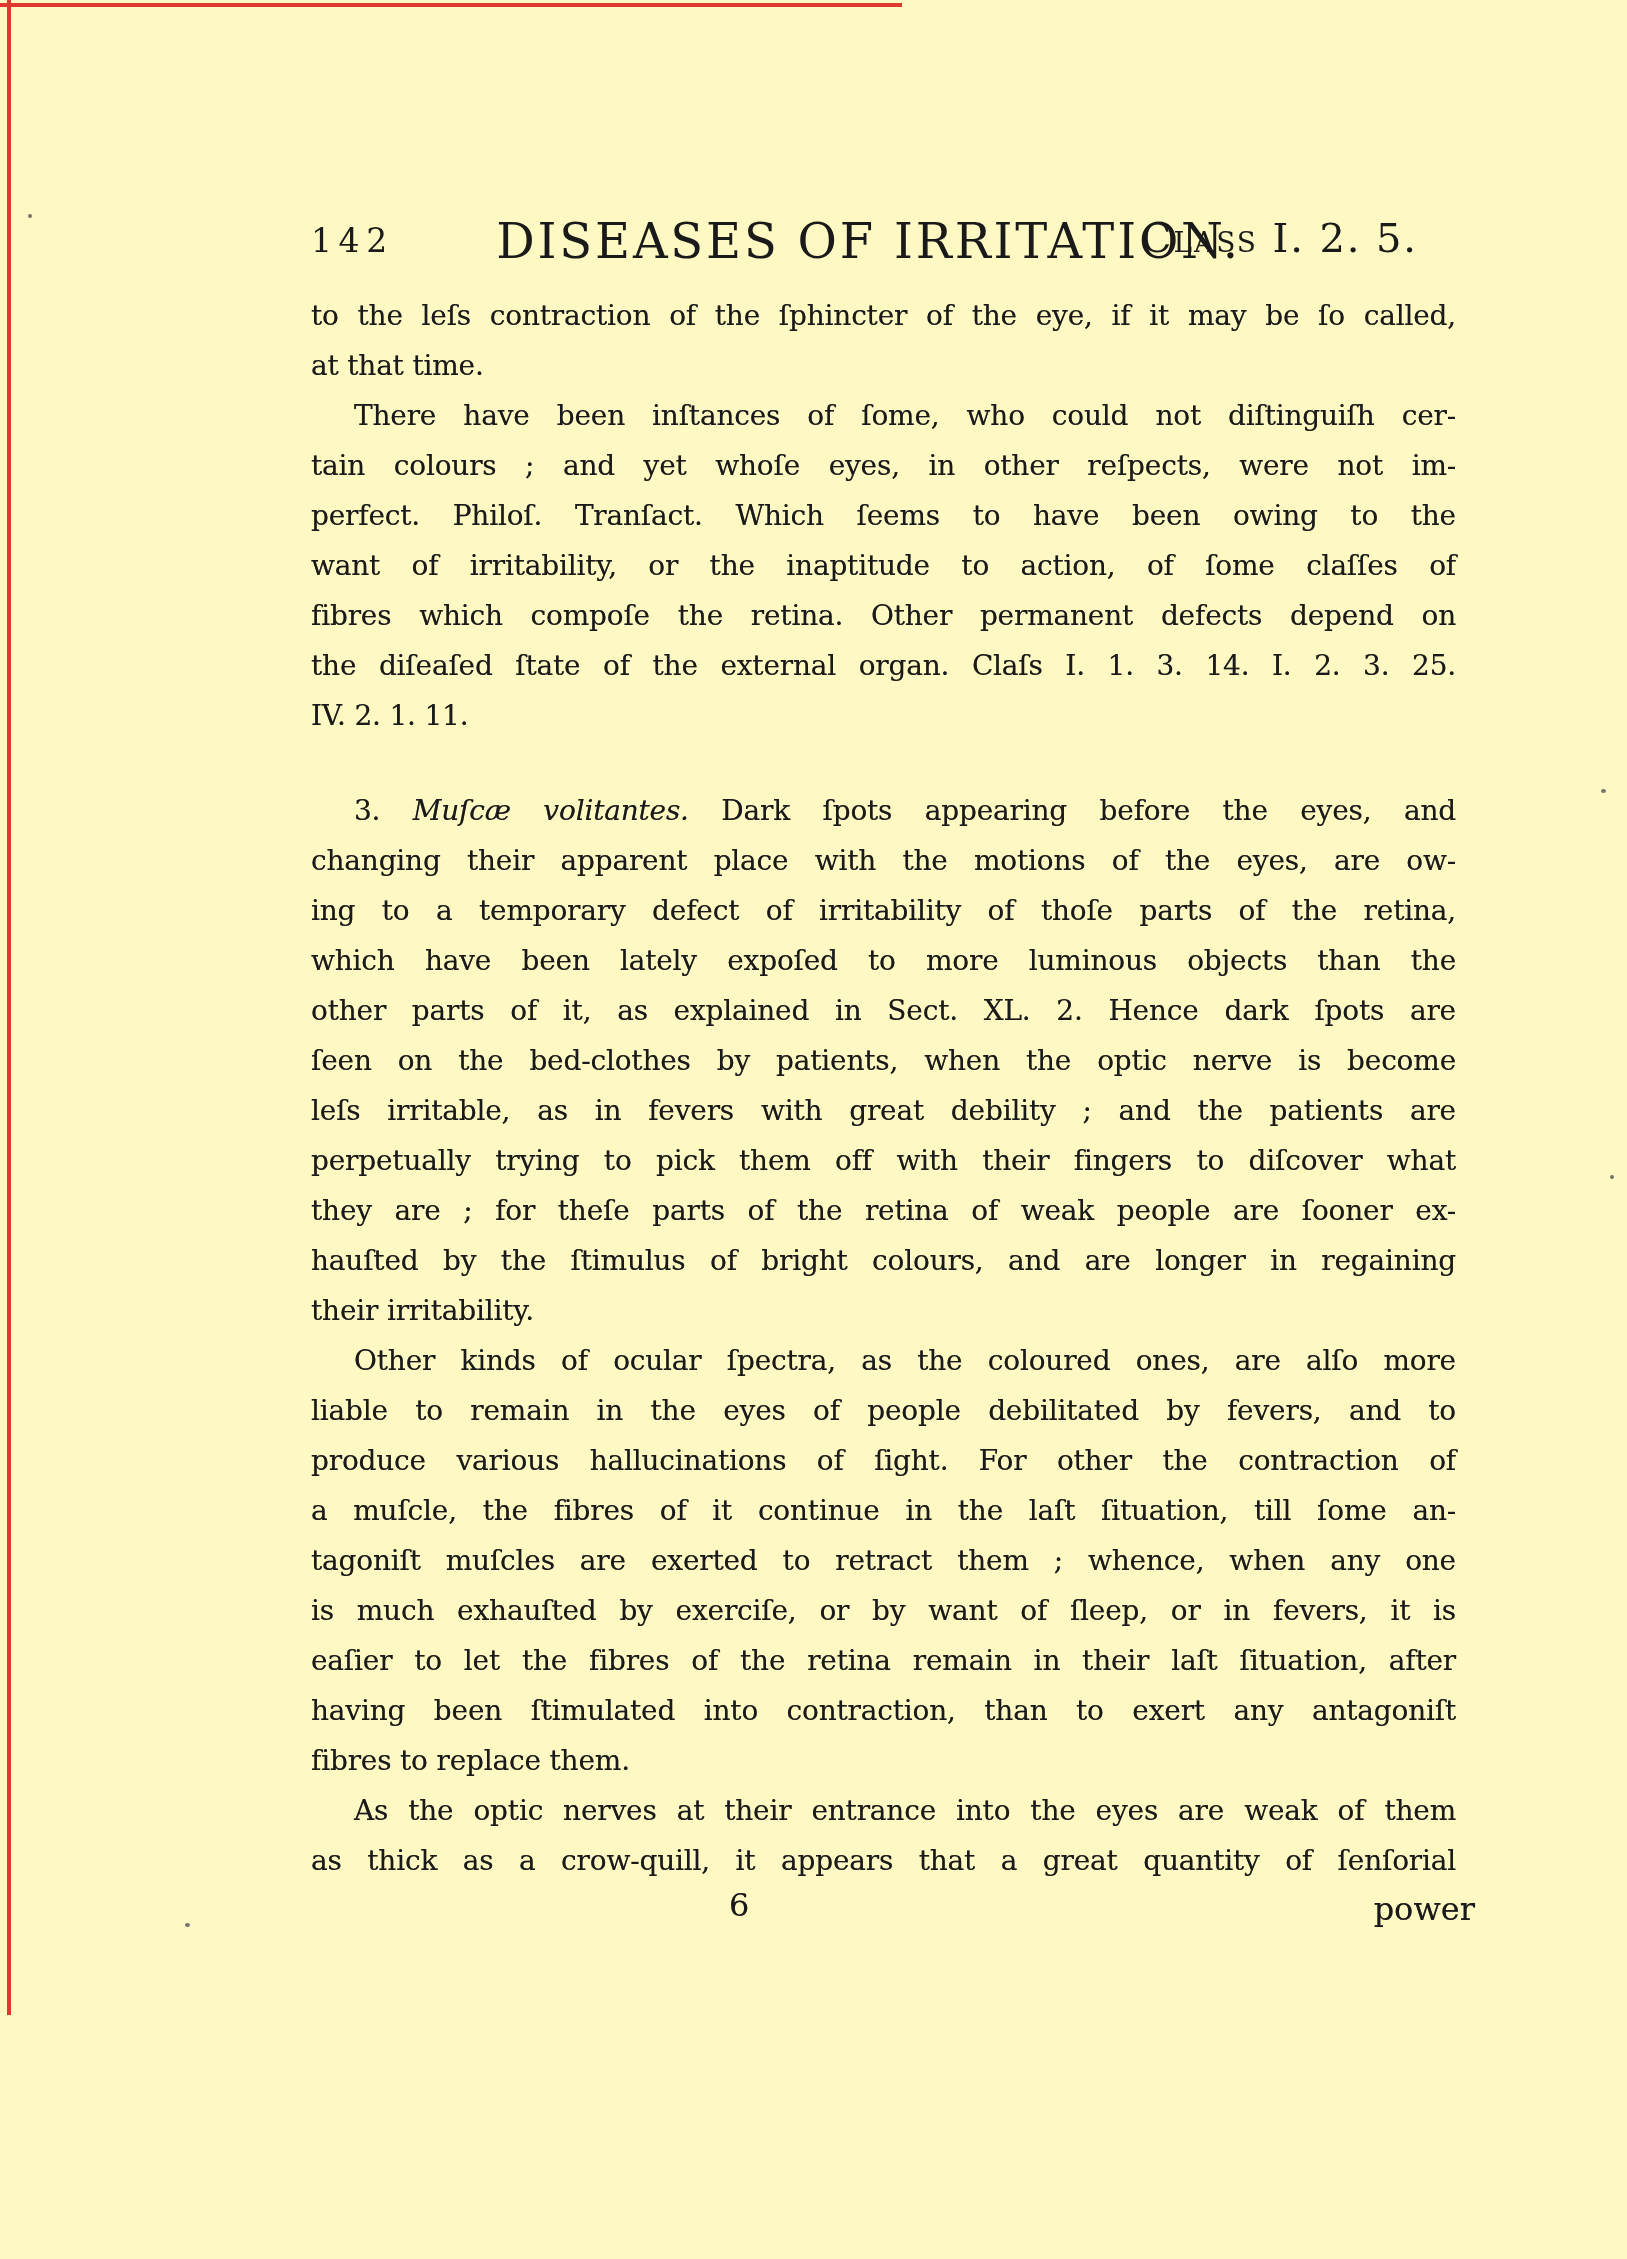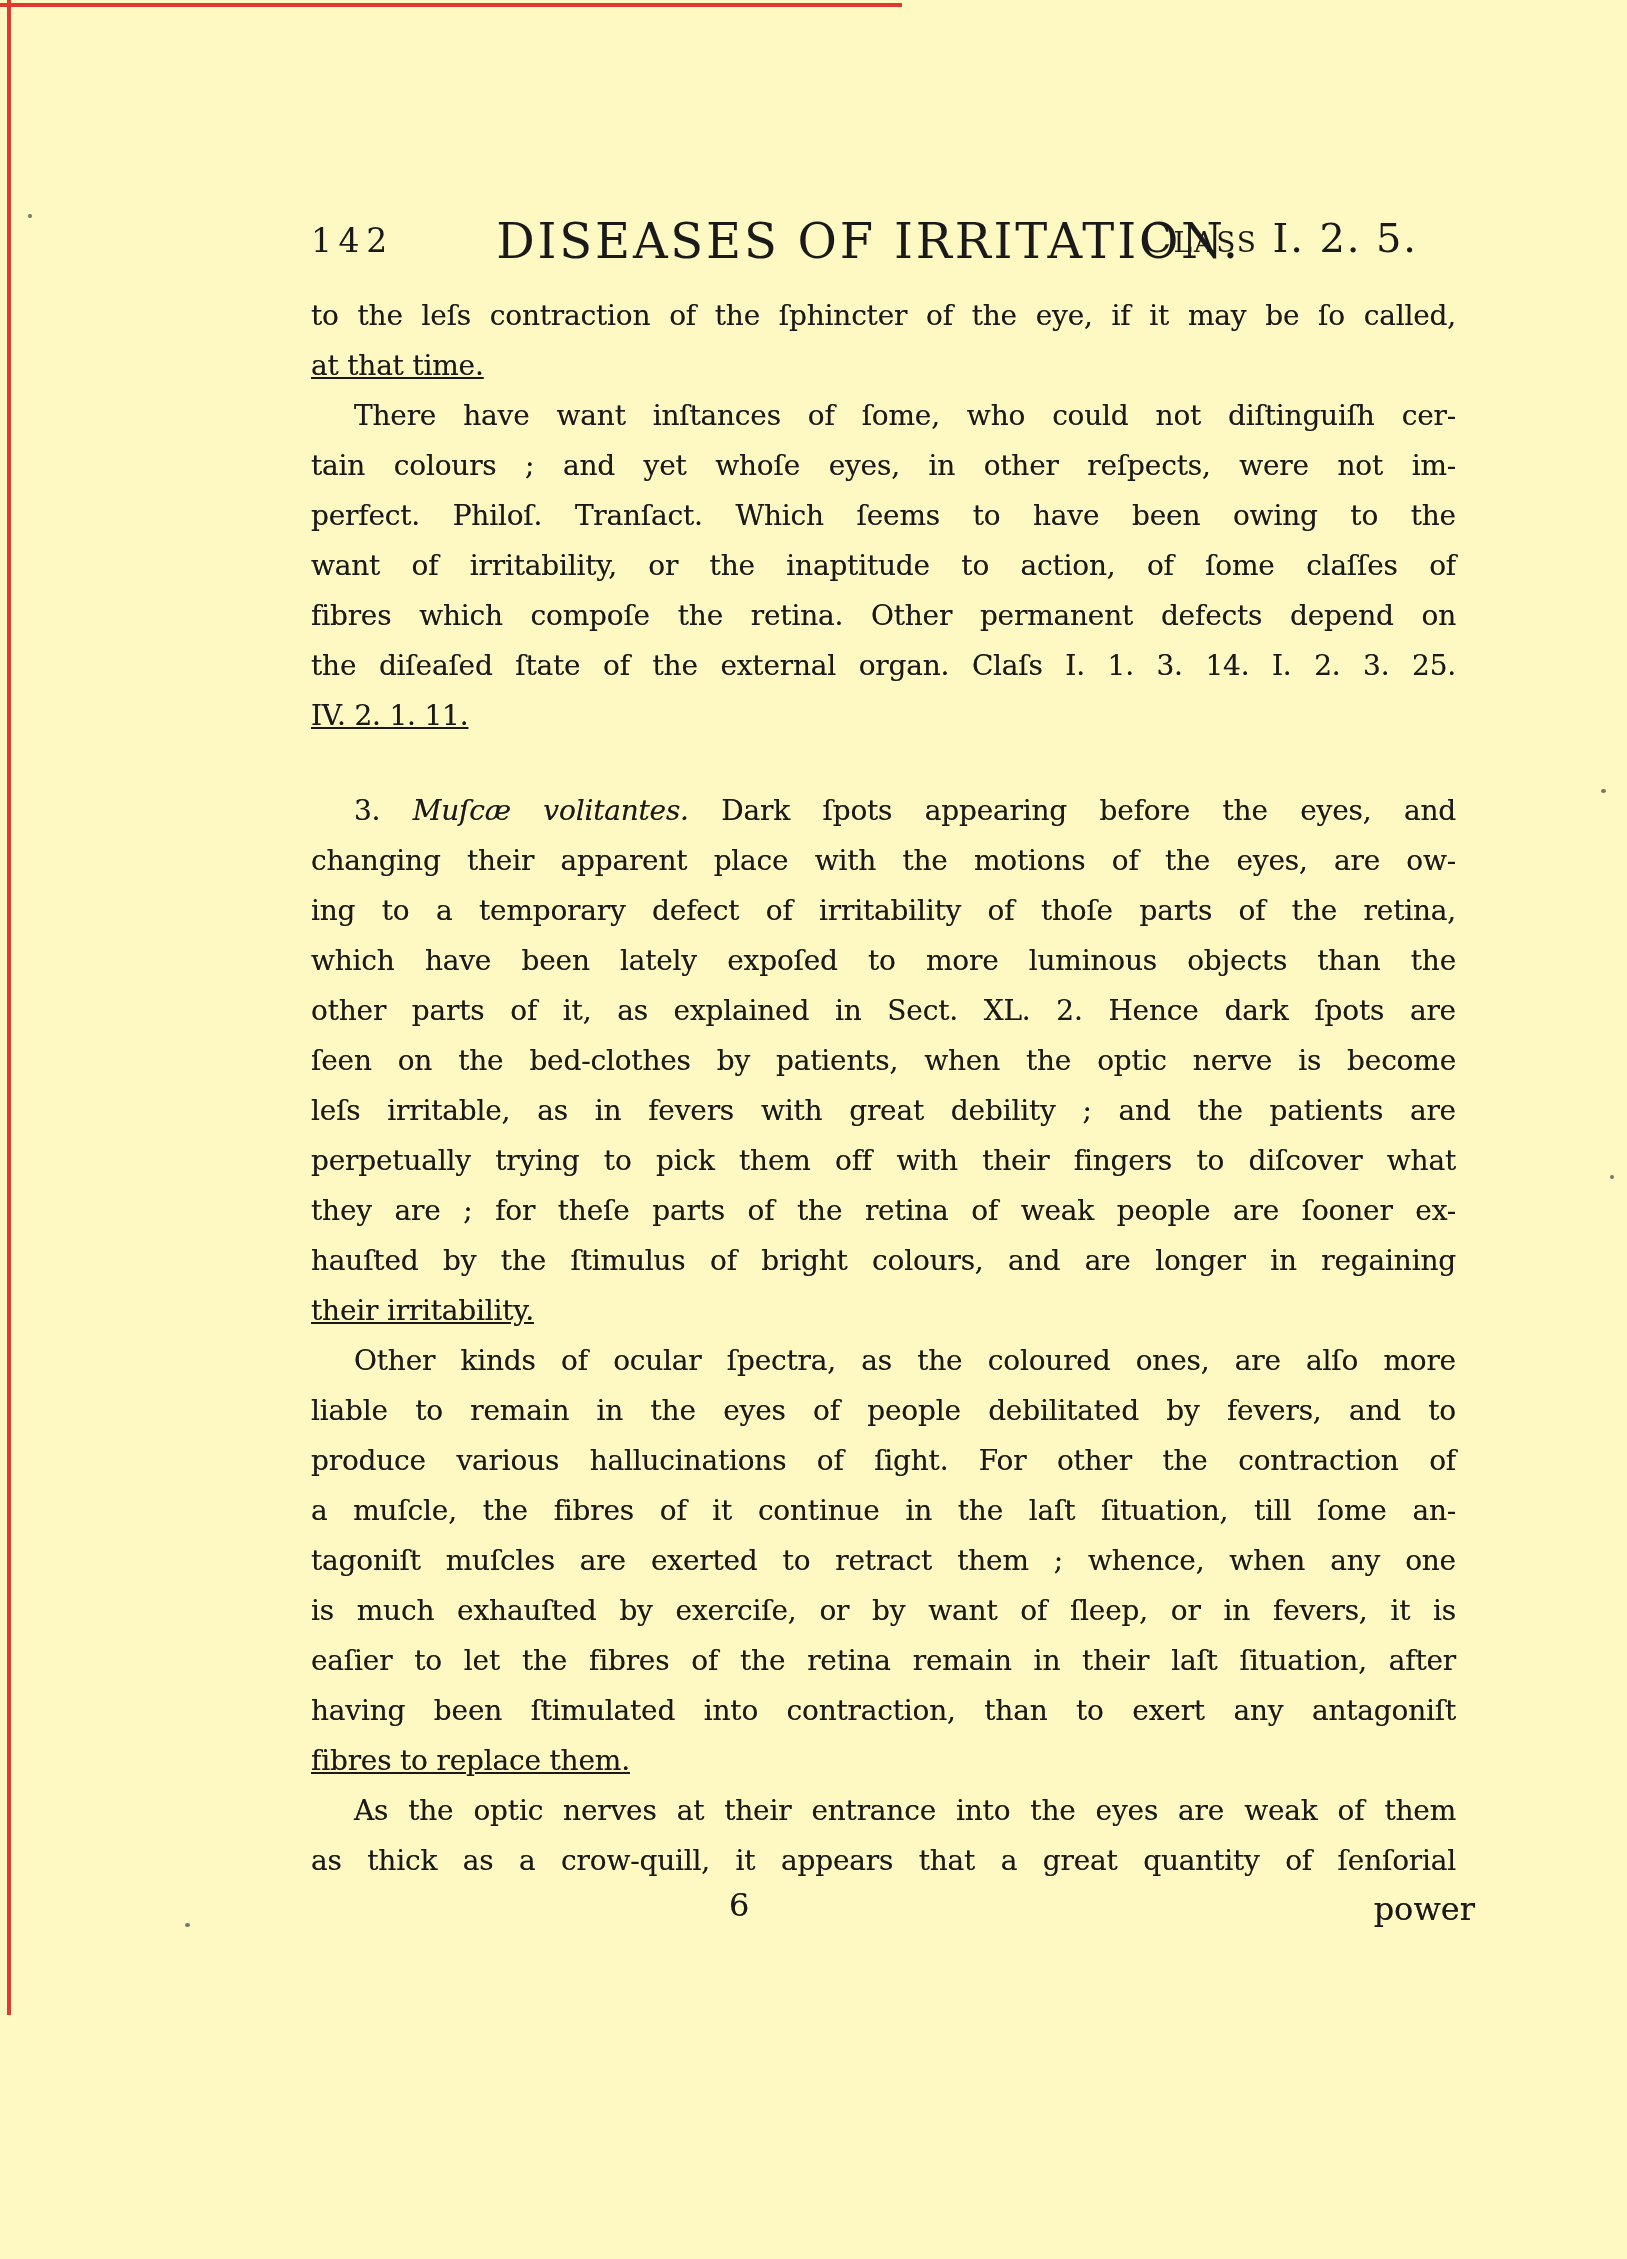--- a/index.html
+++ b/index.html
@@ -38,21 +38,21 @@
   }
 
   .textblock {
     margin-top: 29px;
     font-size: 28px;
     line-height: 50px;
     letter-spacing: -0.2px;
     text-shadow: 0 0 0.6px rgba(25,25,25,0.55);
   }
   .line { text-align: justify; text-align-last: justify; }
-  .line.left { text-align: right; text-align-last: left; text-decoration: underline; }
+  .line.left { text-align: right; text-align-last: left; }
   .line.indent { text-indent: 43px; }
   .line.gap { margin-top: 45px; }
   .line em { font-style: italic; }
 
   .footerline { position: relative; height: 50px; font-size: 32px; text-shadow: 0 0 0.6px rgba(25,25,25,0.55); }
   .sig   { position: absolute; left: 36.5%; top: 0; }
   .catch { position: absolute; right: -19px; top: 3.8px; }
 </style>
 </head>
 <body>
@@ -71,21 +71,21 @@
 
     <div class="header">
       <span class="pagenum">142</span>
       <span class="title">DISEASES OF IRRITATION.</span>
       <span class="classref">Class I. 2. 5.</span>
     </div>
 
     <div class="textblock" id="textblock">
         <div class="line">to the leſs contraction of the ſphincter of the eye, if it may be ſo called,</div>
         <div class="line left">at that time.</div>
-        <div class="line indent">There have want inſtances of ſome, who could not diſtinguiſh cer-</div>
+        <div class="line indent">There have been inſtances of ſome, who could not diſtinguiſh cer-</div>
         <div class="line">tain colours ; and yet whoſe eyes, in other reſpects, were not im-</div>
         <div class="line">perfect. Philoſ. Tranſact. Which ſeems to have been owing to the</div>
         <div class="line">want of irritability, or the inaptitude to action, of ſome claſſes of</div>
         <div class="line">fibres which compoſe the retina. Other permanent defects depend on</div>
         <div class="line">the diſeaſed ſtate of the external organ. Claſs I. 1. 3. 14. I. 2. 3. 25.</div>
         <div class="line left">IV. 2. 1. 11.</div>
         <div class="line indent gap"><span>3. </span><em>Muſcæ volitantes.</em><span> Dark ſpots appearing before the eyes, and</span></div>
         <div class="line">changing their apparent place with the motions of the eyes, are ow-</div>
         <div class="line">ing to a temporary defect of irritability of thoſe parts of the retina,</div>
         <div class="line">which have been lately expoſed to more luminous objects than the</div>

